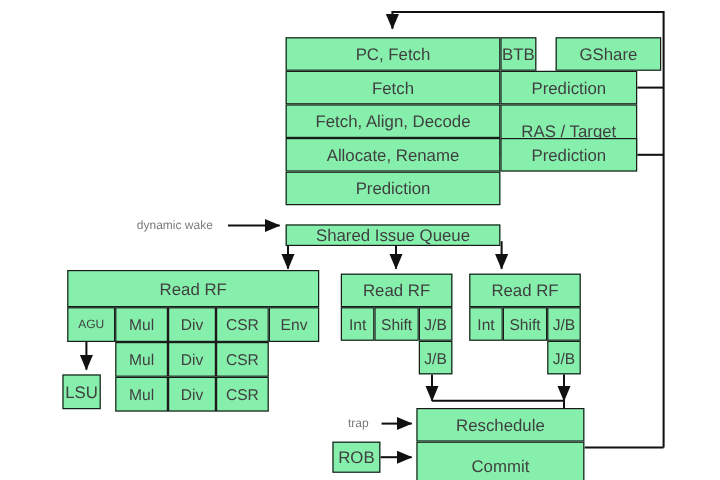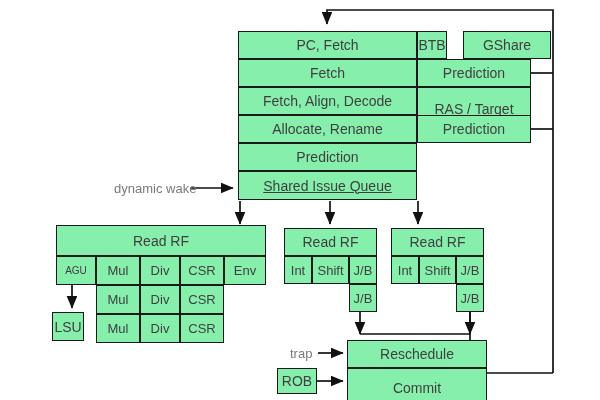--- a/index.html
+++ b/index.html
@@ -5,21 +5,21 @@
   html,body{margin:0;padding:0;background:#ffffff;}
   body{width:600px;height:400px;overflow:hidden;
        font-family:"Liberation Sans","DejaVu Sans",sans-serif;
        color:#3a3a3a;}
   #stage{position:relative;width:600px;height:400px;}
 
   .box{position:absolute;box-sizing:border-box;border:1.6px solid #1a1a1a;
        background:#86efac;display:flex;align-items:center;justify-content:center;
        font-size:14px;color:#3f3f3f;line-height:1;white-space:nowrap;}
   .thin{border-width:1.3px;}
-  .lbl{position:absolute;font-size:13px;color:#7a7a7a;white-space:nowrap;
+  .lbl{position:absolute;font-size:10px;color:#7a7a7a;white-space:nowrap;
        display:flex;align-items:center;}
   svg.wires{position:absolute;left:0;top:0;width:600px;height:400px;
             pointer-events:none;overflow:visible;}
 </style>
 </head>
 <body>
 
 <div id="stage">
 
   <svg class="wires" viewBox="0 0 600 400">
@@ -65,21 +65,21 @@
   </div>
   <div class="box" style="left:238px;top:87px;width:179px;height:28px;text-align:center;">
     <span>Fetch, Align, Decode</span>
   </div>
   <div class="box" style="left:238px;top:115px;width:179px;height:28px;">
     <span>Allocate, Rename</span>
   </div>
   <div class="box" style="left:238px;top:143px;width:179px;height:28px;">
     <span>Prediction</span>
   </div>
-  <div class="box" style="left:238px;top:171px;width:179px;height:29px;text-decoration:underline;">
+  <div class="box" style="left:238px;top:187px;width:179px;height:18px;">
     <span>Shared Issue Queue</span>
   </div>
 
   <div class="box" style="left:417px;top:31px;width:30px;height:28px;">
     <span>BTB</span>
   </div>
   <div class="box" style="left:463px;top:31px;width:88px;height:28px;">
     <span>GShare</span>
   </div>
   <div class="box" style="left:417px;top:59px;width:114px;height:28px;">

